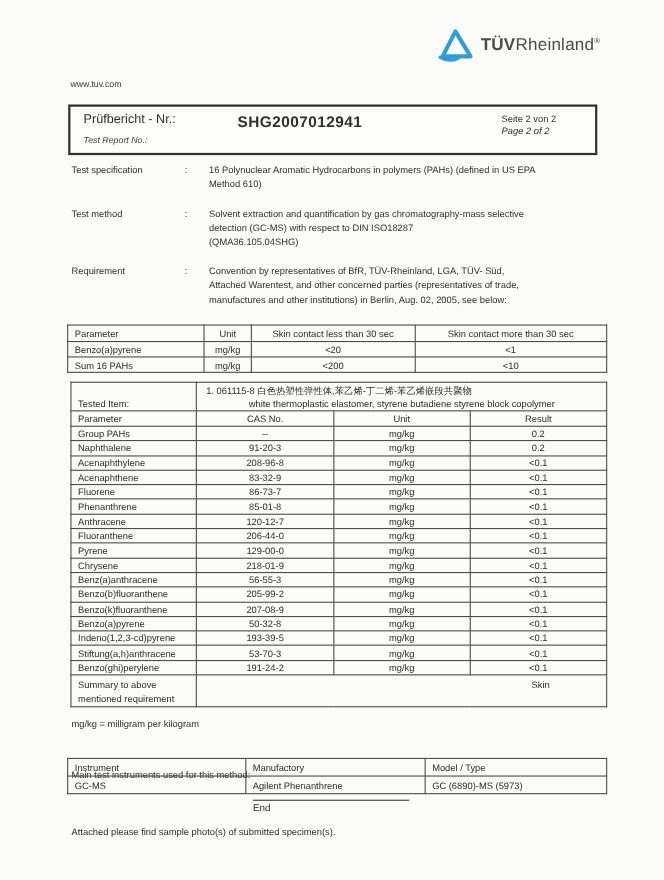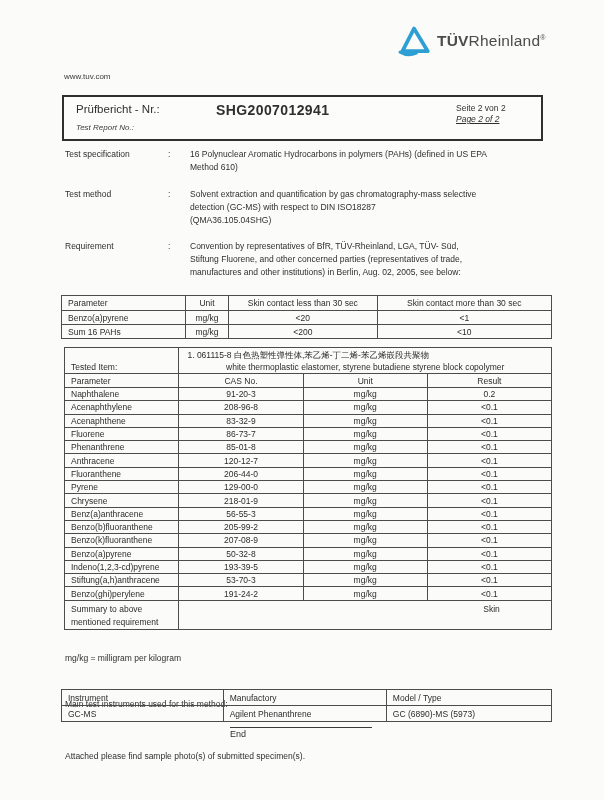--- a/index.html
+++ b/index.html
@@ -20,21 +20,21 @@
   .logo-text { font-size:15.5px; color:#4b4b4b; letter-spacing:0.2px; white-space:nowrap; }
   .logo-text .bold { font-weight:bold; }
   .logo-text sup { font-size:7px; vertical-align:super; }
 
   
   .header-box { left:62px; top:95px; width:481px; height:46px; border:2px solid #2f2f2f; background:#fcfcfb; }
   .hb-title { position:absolute; left:12px; top:6px; font-size:11.5px; font-weight:normal; }
   .hb-subtitle { position:absolute; left:12px; top:26px; font-size:8px; font-style:italic; color:#3d3d3d; }
   .hb-number { position:absolute; left:152px; top:5px; font-size:14px; font-weight:bold; letter-spacing:0.4px; }
   .hb-page { position:absolute; left:392px; top:6px; font-size:8.5px; line-height:11px; }
-  .hb-page .it { font-style:italic;text-decoration:underline; }
+  .hb-page .it { font-style:italic; }
 
   
   .info-row { left:65px; width:500px; display:flex; font-size:8.5px; line-height:13px; }
   .info-label { width:103px; flex:none; }
   .info-colon { width:22px; flex:none; }
   .info-text { flex:1; }
   .row-spec { top:148px; }
   .row-method { top:188px; }
   .row-req { top:240px; }
 
@@ -114,21 +114,21 @@
     <div>detection (GC-MS) with respect to DIN ISO18287</div>
     <div>(QMA36.105.04SHG)</div>
   </div>
 </div>
 
 <div class="abs info-row row-req">
   <div class="info-label">Requirement</div>
   <div class="info-colon">:</div>
   <div class="info-text">
     <div>Convention by representatives of BfR, TÜV-Rheinland, LGA, TÜV- Süd,</div>
-    <div>Stiftung Fluorene, and other concerned parties (representatives of trade,</div>
+    <div>Attached Warentest, and other concerned parties (representatives of trade,</div>
     <div>manufactures and other institutions) in Berlin, Aug. 02, 2005, see below:</div>
   </div>
 </div>
 
 <table class="abs req-table">
   <colgroup>
       <col style="width:25.3%">
       <col style="width:8.8%">
       <col style="width:30.3%">
       <col style="width:35.6%">
@@ -173,20 +173,26 @@
         <div class="item-line2">white thermoplastic elastomer, styrene butadiene styrene block copolymer</div>
       </td>
     </tr>
     <tr class="hdr">
       <th>Parameter</th>
       <th class="c">CAS No.</th>
       <th class="c">Unit</th>
       <th class="c">Result</th>
     </tr>
 
+      <tr class="data">
+        <td>Group PAHs</td>
+        <td class="c">--</td>
+        <td class="c">mg/kg</td>
+        <td class="c">0.2</td>
+      </tr>
 
       <tr class="data">
         <td>Naphthalene</td>
         <td class="c">91-20-3</td>
         <td class="c">mg/kg</td>
         <td class="c">0.2</td>
       </tr>
 
       <tr class="data">
         <td>Acenaphthylene</td>

